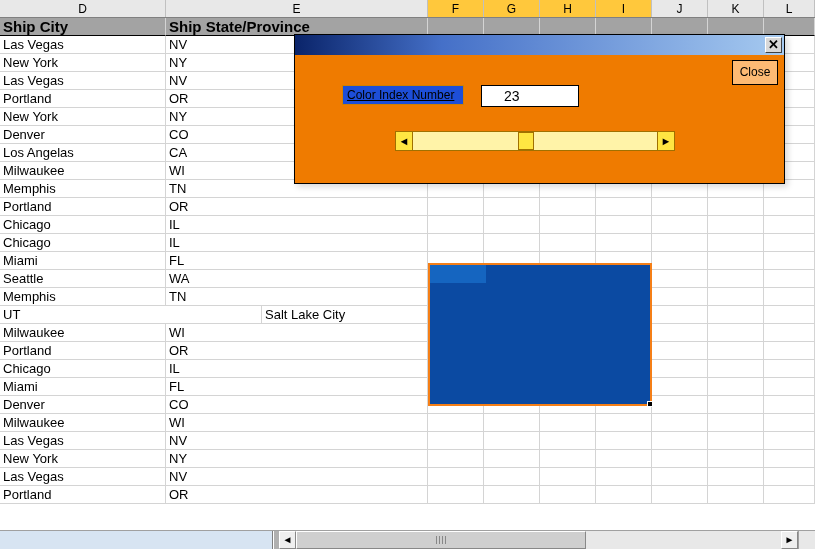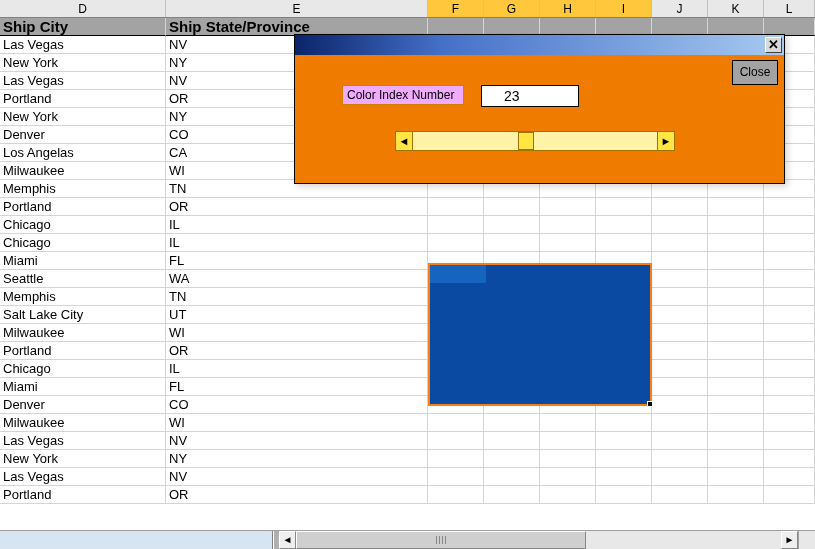--- a/index.html
+++ b/index.html
@@ -140,39 +140,40 @@
   .dialog-body {
     position: relative;
     height: 130px;
   }
   .close-btn {
     position: absolute;
     top: 5px;
     right: 6px;
     width: 46px;
     height: 25px;
-    background: #a3a3a3;
+    background: #fdba74;
     border: 1px solid #000;
     font-size: 12px;
     text-align: center;
     line-height: 22px;
     cursor: pointer;
   }
   .ci-label {
     position: absolute;
     left: 47px;
     top: 30px;
     width: 122px;
     height: 20px;
-    background: #f0abfc;
+    background: #1d4ed8;
     border: 1px solid #d08000;
     font-size: 12px;
     line-height: 18px;
     padding-left: 4px;
     color: #000;
+    text-decoration: underline;
   }
   .ci-input {
     position: absolute;
     left: 186px;
     top: 30px;
     width: 98px;
     height: 22px;
     background: #fff;
     border: 1px solid #000;
     font-size: 14px;
@@ -472,22 +473,22 @@
           <div class="cell col-E">TN</div>
           <div class="cell col-F"></div>
           <div class="cell col-G"></div>
           <div class="cell col-H"></div>
           <div class="cell col-I"></div>
           <div class="cell col-J"></div>
           <div class="cell col-K"></div>
           <div class="cell col-L"></div>
         </div>
         <div class="row">
+          <div class="cell col-E">UT</div>
           <div class="cell col-D">Salt Lake City</div>
-          <div class="cell col-E">UT</div>
           <div class="cell col-F"></div>
           <div class="cell col-G"></div>
           <div class="cell col-H"></div>
           <div class="cell col-I"></div>
           <div class="cell col-J"></div>
           <div class="cell col-K"></div>
           <div class="cell col-L"></div>
         </div>
         <div class="row">
           <div class="cell col-D">Milwaukee</div>

